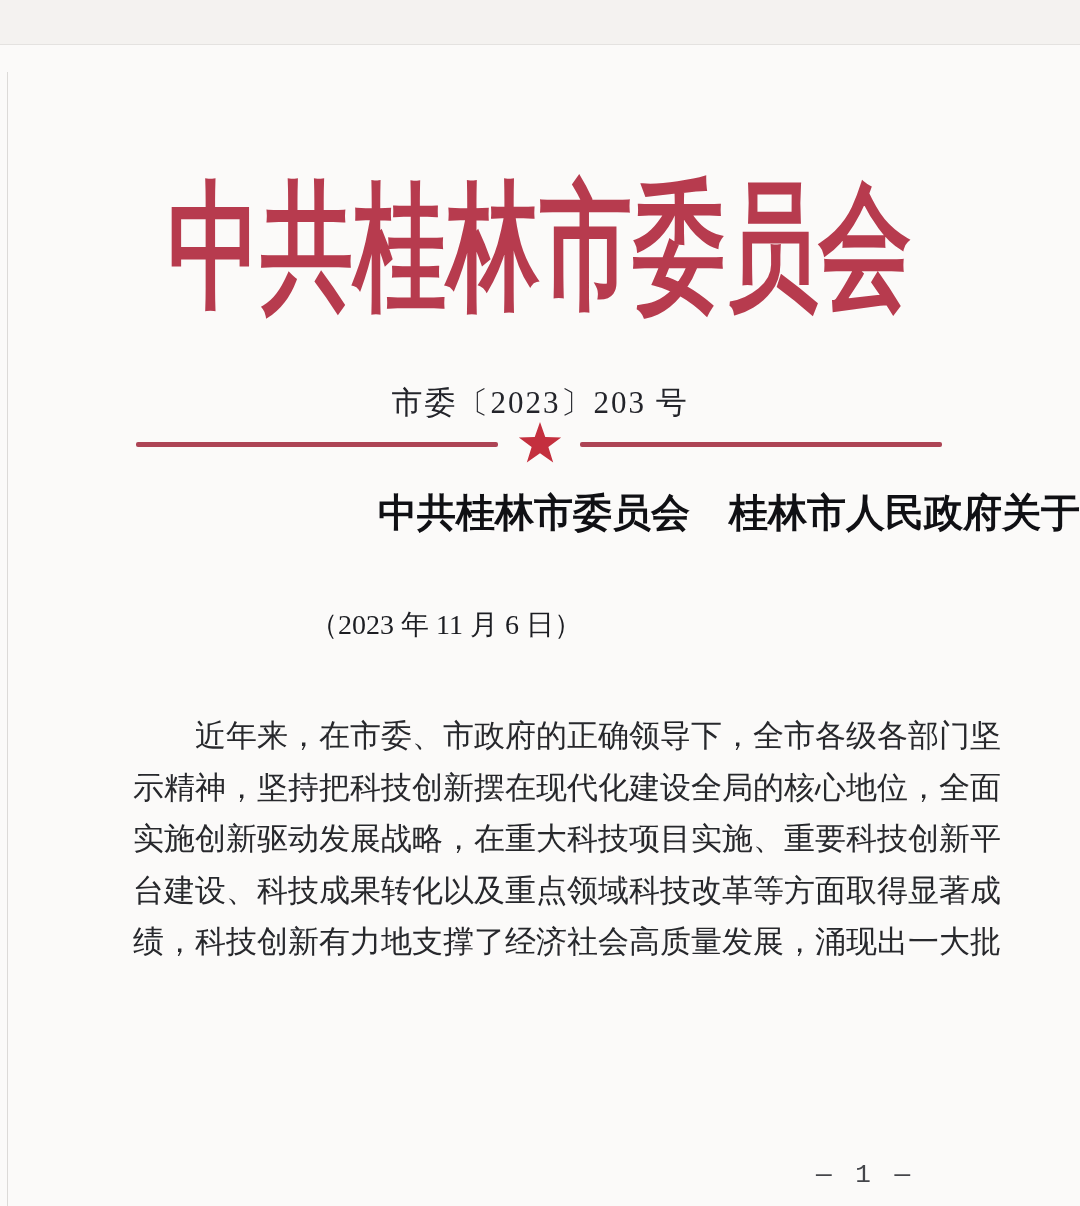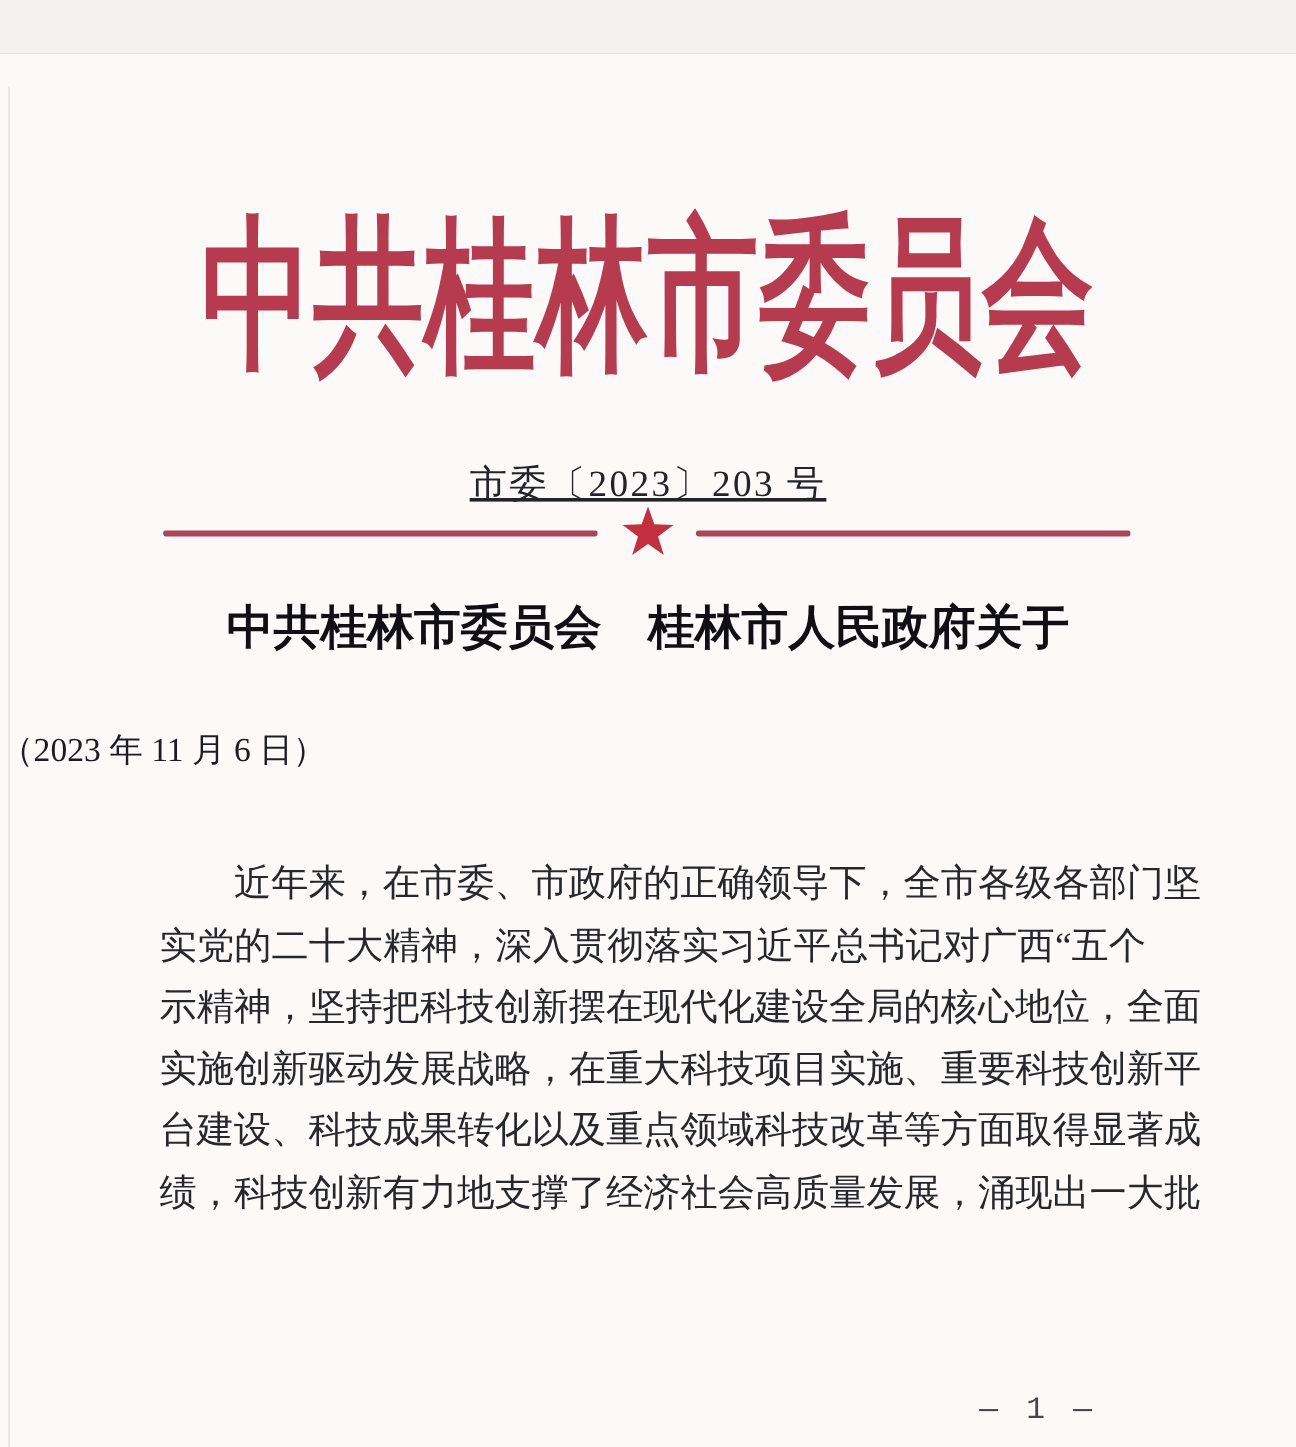--- a/index.html
+++ b/index.html
@@ -46,21 +46,20 @@
     white-space: nowrap;
   }
   .doc-number {
     position: absolute;
     left: 0; top: 338px;
     width: 1080px;
     text-align: center;
     font-size: 31px;
     color: #23242a;
     letter-spacing: 2px;
-    text-decoration: underline;
   }
   .separator { position: absolute; left: 0; top: 378px; width: 1080px; height: 50px; }
   .rule {
     position: absolute;
     top: 20px;
     height: 5px;
     background: #ad4455;
     border-radius: 2px;
   }
   .rule-left  { left: 136px; width: 362px; }
@@ -76,26 +75,27 @@
     position: absolute;
     left: 0;
     width: 1080px;
     text-align: center;
     font-weight: 700;
     font-size: 39px;
     color: #101014;
     letter-spacing: 0px;
     white-space: nowrap;
   }
-  .title-line1 { top: 452px; }
+  .title-line1 { top: 442px; text-align: right; }
   .title-line2 { top: 501px; }
   .title-date {
     position: absolute;
-    left: 0; top: 562px;
+    left: 16px; top: 562px;
     width: 860px;
+    text-align: center;
     font-size: 28px;
     color: #1c1d22;
   }
   .body-text {
     position: absolute;
     left: 133px; top: 666px;
     width: 822px;
     font-size: 31px;
     color: #27282c;
     line-height: 51.5px;
@@ -139,21 +139,20 @@
     <div class="rule rule-right"></div>
   </div>
 
   <div class="title-line1">中共桂林市委员会　桂林市人民政府关于</div>
 
 
   <div class="title-date">（2023 年 11 月 6 日）</div>
 
   <div class="body-text">
     <div class="body-line indent">近年来，在市委、市政府的正确领导下，全市各级各部门坚</div>
-    <div class="body-line">实党的二十大精神，深入贯彻落实习近平总书记对广西“五个</div>
     <div class="body-line">示精神，坚持把科技创新摆在现代化建设全局的核心地位，全面</div>
     <div class="body-line">实施创新驱动发展战略，在重大科技项目实施、重要科技创新平</div>
     <div class="body-line">台建设、科技成果转化以及重点领域科技改革等方面取得显著成</div>
     <div class="body-line">绩，科技创新有力地支撑了经济社会高质量发展，涌现出一大批</div>
   </div>
 
   <div class="page-number">— 1 —</div>
 
 </div>
 

